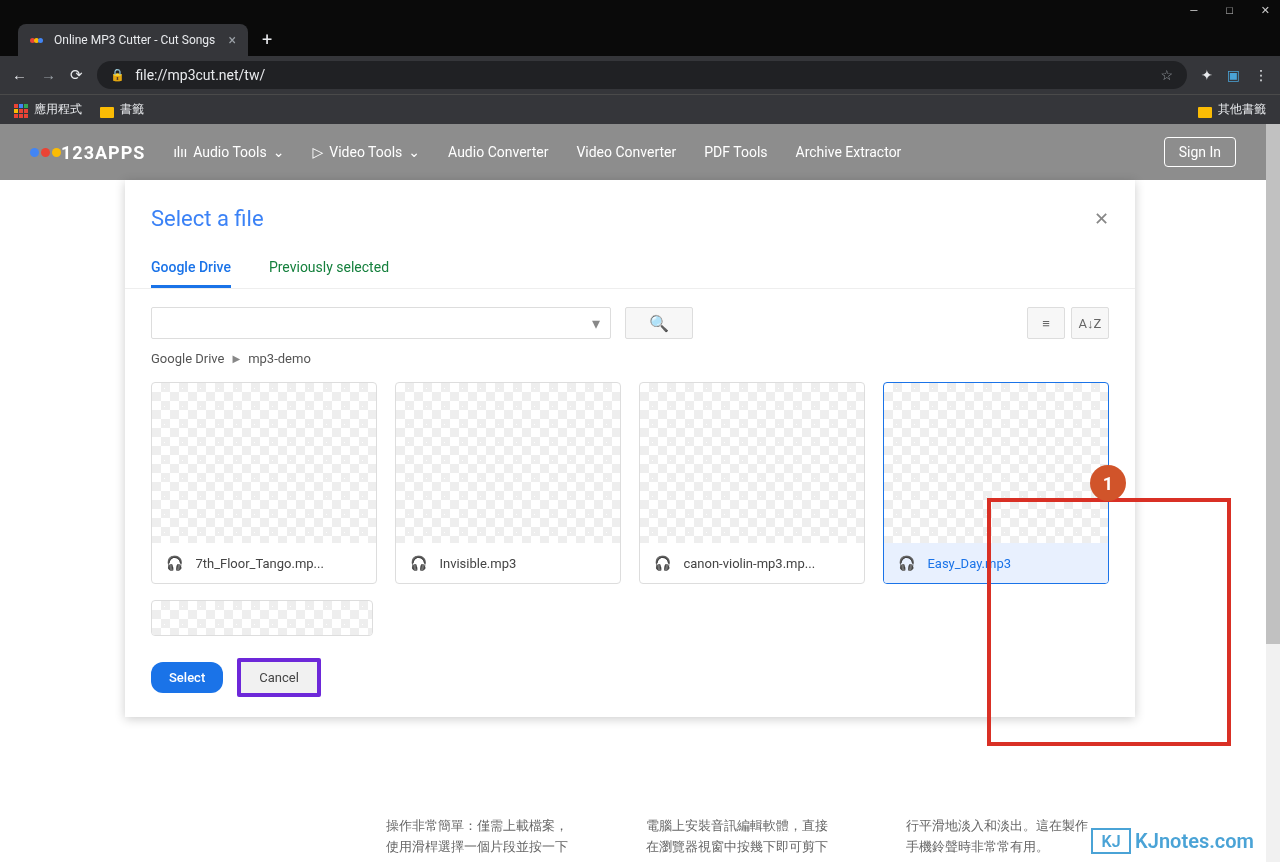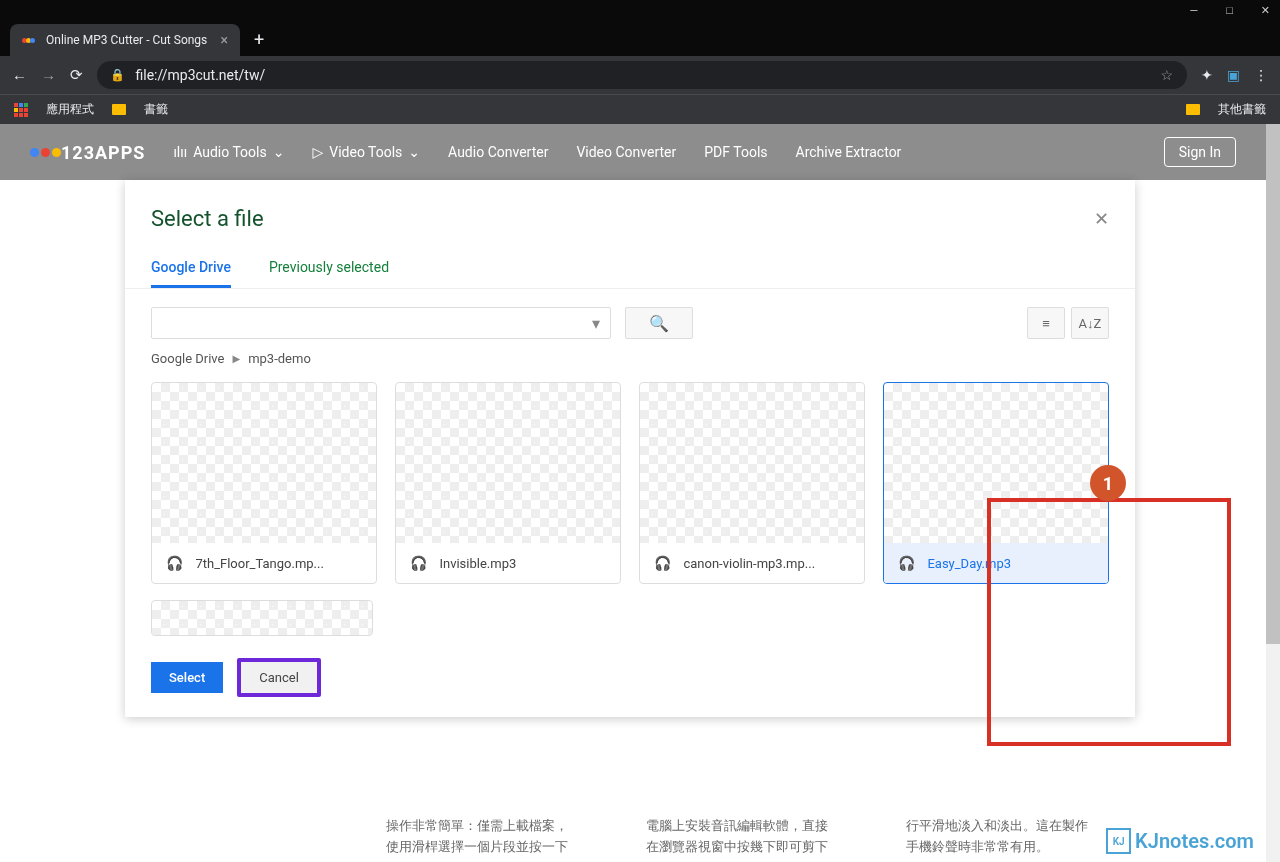--- a/index.html
+++ b/index.html
@@ -2,36 +2,36 @@
 <html><head>
 <meta charset="utf-8">
 <style>
 * { margin:0; padding:0; box-sizing:border-box; font-family:-apple-system,BlinkMacSystemFont,"Segoe UI",Roboto,Arial,sans-serif; }
 body { width:1280px; height:862px; background:#0a0a0a; overflow:hidden; position:relative; }
 
 
 .titlebar { height:20px; background:#0a0a0a; display:flex; justify-content:flex-end; align-items:center; padding-right:10px; gap:28px; }
 .titlebar span { color:#ccc; font-size:11px; cursor:default; }
 .tabstrip { height:36px; background:#0a0a0a; display:flex; align-items:flex-end; padding-left:10px; }
-.tab { background:#35363a; height:32px; border-radius:8px 8px 0 0; display:flex; align-items:center; padding:0 12px; gap:8px; color:#e8eaed; font-size:12px; min-width:230px; }
+.tab { background:#35363a; height:32px; border-radius:8px 8px 0 0; display:flex; align-items:center; padding:0 12px; gap:8px; color:#e8eaed; font-size:12px; min-width:230px;margin-left:8px; }
 .tab .fav { width:16px; height:16px; display:flex; align-items:center; }
 .tab .fav .d1{width:5px;height:5px;border-radius:50%;background:#ea4335;}
 .tab .fav .d2{width:5px;height:5px;border-radius:50%;background:#fbbc04;margin-left:-1px;}
 .tab .fav .d3{width:5px;height:5px;border-radius:50%;background:#4285f4;margin-left:-1px;}
 .tab-close{color:#9aa0a6;font-size:14px;margin-left:auto;}
 .newtab{color:#e8eaed;font-size:18px;margin-left:14px;margin-bottom:6px;}
 .addrbar{height:38px;background:#35363a;display:flex;align-items:center;padding:0 12px;gap:14px;}
 .addrbar .nav-ico{color:#9aa0a6;font-size:15px;}
 .addrbar .nav-ico.active{color:#e8eaed;}
 .omnibox{flex:1;height:28px;background:#202124;border-radius:14px;display:flex;align-items:center;padding:0 14px;gap:10px;color:#e8eaed;font-size:14px;}
 .lock{color:#9aa0a6;font-size:12px;}
 .star{color:#9aa0a6;margin-left:auto;}
 .ext-ico{color:#e8eaed;font-size:14px;}
 .bookbar{height:30px;background:#35363a;border-top:1px solid #4a4a4a;display:flex;align-items:center;padding:0 14px;gap:18px;color:#e8eaed;font-size:12px;}
-.bookbar .bk{display:flex;align-items:center;gap:18px;}
+.bookbar .bk{display:flex;align-items:flex-end;gap:6px;}
 .bk-grid{display:inline-grid;grid-template-columns:repeat(3,4px);grid-template-rows:repeat(3,4px);gap:1px;}
 .bk-grid span{background:#ea4335;}
 .bk-grid span:nth-child(2){background:#4285f4;}
 .bk-grid span:nth-child(3){background:#34a853;}
 .bk-grid span:nth-child(4){background:#fbbc04;}
 .bk-folder{width:14px;height:11px;background:#fbbc04;border-radius:1px;}
 .bk-other{margin-left:auto;}
 
 
 .stars{position:absolute;top:124px;left:0;right:0;height:60px;background:#0a0a0a;background-image:radial-gradient(1px 1px at 30px 10px,#fff,transparent),radial-gradient(1px 1px at 150px 25px,#fff,transparent),radial-gradient(1px 1px at 300px 8px,#fff,transparent),radial-gradient(1px 1px at 500px 20px,#fff,transparent),radial-gradient(1px 1px at 700px 12px,#fff,transparent),radial-gradient(1px 1px at 900px 28px,#fff,transparent),radial-gradient(1px 1px at 1100px 15px,#fff,transparent);}
@@ -47,21 +47,21 @@
 .logo-dots span{width:9px;height:9px;border-radius:50%;}
 .logo-dots span:nth-child(1){background:#4285f4;}
 .logo-dots span:nth-child(2){background:#ea4335;}
 .logo-dots span:nth-child(3){background:#fbbc04;}
 .nav-item{display:flex;align-items:center;gap:6px;cursor:pointer;}
 .signin{margin-left:auto;border:1px solid #fff;border-radius:4px;padding:6px 14px;}
 
 
 .modal{position:absolute;top:56px;left:125px;width:1010px;background:#fff;box-shadow:0 2px 10px rgba(0,0,0,.2);padding:26px 0 20px;}
 .modal-head{display:flex;align-items:center;padding:0 26px 18px;}
-.modal-title{font-size:22px;color:#14532d;}
+.modal-title{font-size:22px;color:#3b82f6;}
 .modal-close{margin-left:auto;color:#888;font-size:18px;cursor:pointer;}
 .tabs{display:flex;gap:38px;padding:0 26px;border-bottom:1px solid #eee;}
 .tabrow-item{padding:10px 0;font-size:14px;color:#15803d;cursor:pointer;}
 .tabrow-item.active{color:#1a73e8;border-bottom:3px solid #1a73e8;font-weight:500;}
 .toolbar{display:flex;align-items:center;padding:18px 26px 12px;gap:14px;}
 .dropdown{width:460px;height:32px;border:1px solid #ddd;border-radius:2px;background:#fff;position:relative;}
 .dropdown::after{content:"▾";position:absolute;right:10px;top:6px;color:#888;}
 .search-btn{width:68px;height:32px;border:1px solid #ddd;background:#f7f7f7;border-radius:2px;color:#666;display:flex;align-items:center;justify-content:center;}
 .view-btns{margin-left:auto;display:flex;gap:6px;}
 .view-btn{width:38px;height:32px;border:1px solid #ddd;background:#f7f7f7;border-radius:2px;color:#666;display:flex;align-items:center;justify-content:center;font-size:13px;}
@@ -72,35 +72,35 @@
 .file{border:1px solid #ddd;border-radius:4px;overflow:hidden;cursor:pointer;background:#fff;}
 .file .thumb{height:160px;background-image:linear-gradient(45deg,#eee 25%,transparent 25%),linear-gradient(-45deg,#eee 25%,transparent 25%),linear-gradient(45deg,transparent 75%,#eee 75%),linear-gradient(-45deg,transparent 75%,#eee 75%);background-size:18px 18px;background-position:0 0,0 9px,9px -9px,-9px 0;}
 .file .meta{display:flex;align-items:center;gap:12px;padding:12px 14px;font-size:13px;color:#444;}
 .file.selected{border:1px solid #1a73e8;}
 .file.selected .meta{background:#e8f0fe;color:#1a73e8;}
 .file .hp{font-size:14px;}
 .row2{padding:8px 26px;}
 .row2 .file{width:222px;}
 .row2 .file .thumb{height:34px;}
 .actions{display:flex;gap:14px;padding:14px 26px 0;align-items:center;}
-.btn-primary{background:#1a73e8;color:#fff;border:none;border-radius:0;padding:8px 18px;font-size:13px;font-weight:500;cursor:pointer;}
+.btn-primary{background:#1a73e8;color:#fff;border:none;border-radius:12px;padding:8px 18px;font-size:13px;font-weight:500;cursor:pointer;}
 .btn-secondary{background:#f1f1f1;color:#444;border:4px solid #6d28d9;border-radius:2px;padding:8px 18px;font-size:13px;cursor:pointer;}
 
 
 .anno{position:absolute;border:4px solid #d93025;pointer-events:none;}
 .anno1{top:498px;left:987px;width:244px;height:248px;}
 .badge{position:absolute;width:36px;height:36px;border-radius:50%;background:#d1542a;color:#fff;display:flex;align-items:center;justify-content:center;font-weight:700;font-size:18px;z-index:50;}
 .badge1{top:465px;left:1090px;}
 
 
 .bg-text{position:absolute;bottom:4px;left:160px;right:100px;display:flex;justify-content:flex-end;font-size:13px;color:#666;line-height:1.6;}
 .bg-col{width:260px;}
 
 .watermark{position:absolute;right:12px;bottom:8px;font-size:20px;font-weight:600;color:#4aa3d6;display:flex;align-items:center;gap:4px;}
-.watermark .wm-ico{width:25px;height:26px;border:2px solid #4aa3d6;display:flex;align-items:center;justify-content:center;font-size:10px;}
+.watermark .wm-ico{width:40px;height:26px;border:2px solid #4aa3d6;display:flex;align-items:center;justify-content:center;font-size:16px;}
 </style>
 </head>
 <body>
 
 <div class="titlebar">
   <span>—</span>
   <span>□</span>
   <span>✕</span>
 </div>
 <div class="tabstrip">

